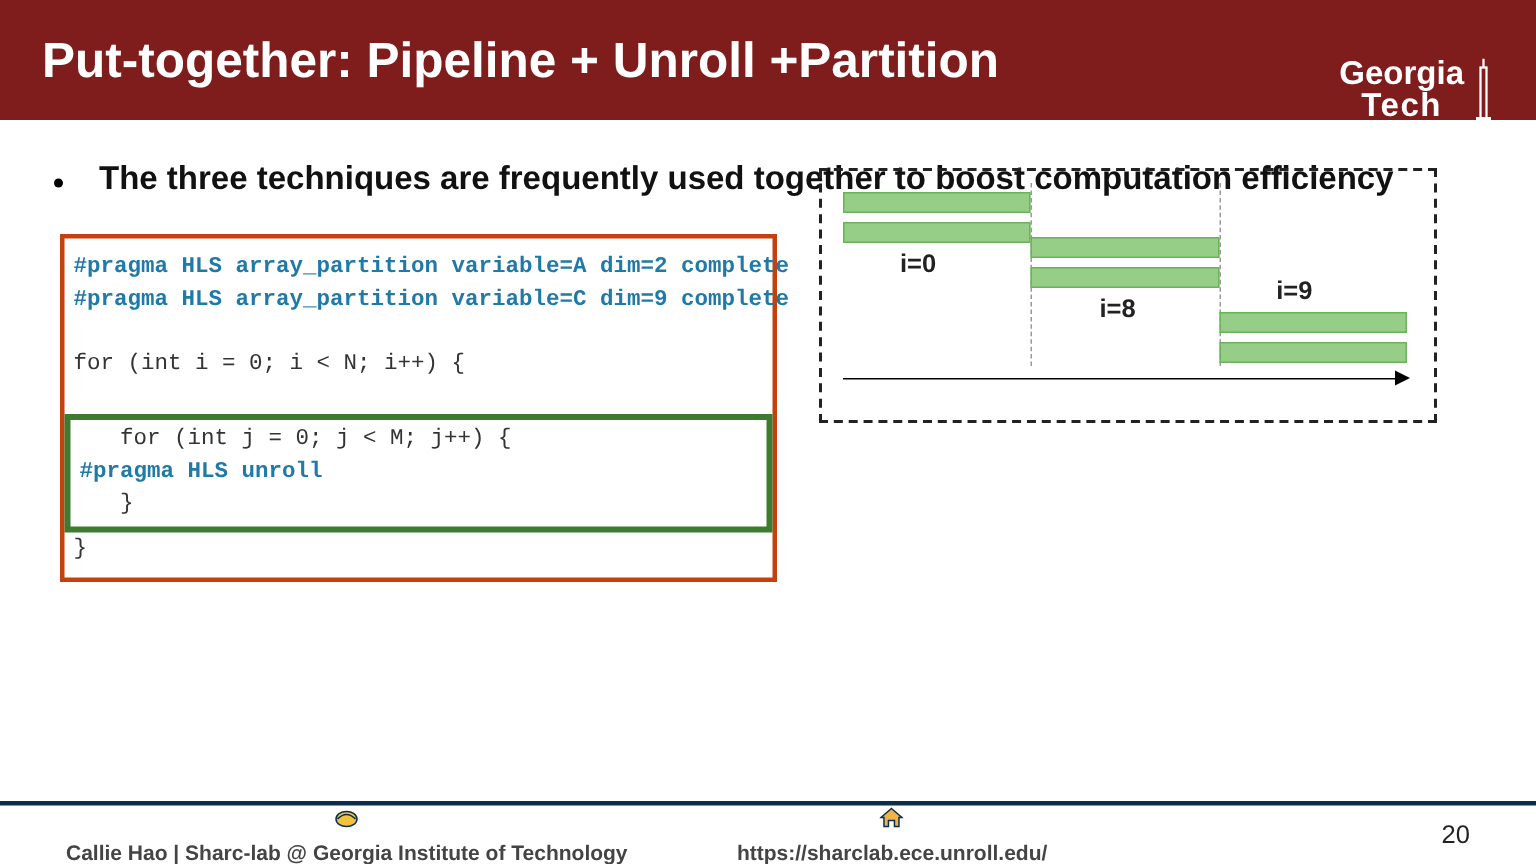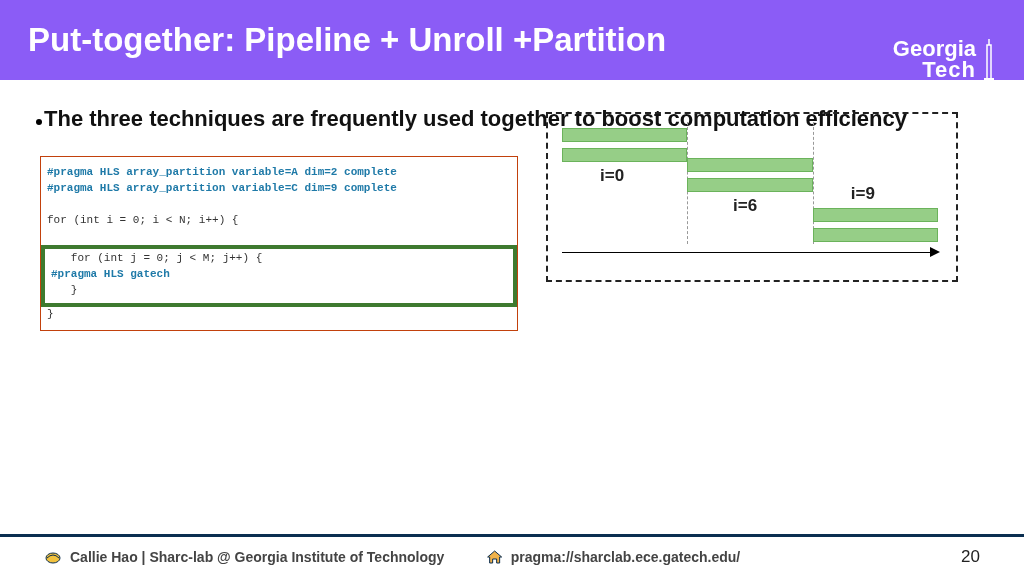--- a/index.html
+++ b/index.html
@@ -1,43 +1,43 @@
 <!DOCTYPE html>
 <html><head>
 <meta charset="utf-8">
 <style>
   * { margin: 0; padding: 0; box-sizing: border-box; }
   html, body { width: 1024px; height: 576px; font-family: "Segoe UI", Arial, sans-serif; background: #fff; overflow: hidden; }
   .slide { width: 1024px; height: 576px; position: relative; display: flex; flex-direction: column; }
-  .title-bar { background: #8b5cf6; color: #fff; height: 80px; display: flex; align-items: center; justify-content: space-between; padding: 0 28px; }
+  .title-bar { background: #7f1d1d; color: #fff; height: 80px; display: flex; align-items: center; justify-content: space-between; padding: 0 28px; }
   .title-text { font-size: 33px; font-weight: 700; }
   .gt-logo { display: flex; align-items: flex-end; gap: 6px; }
-  .gt-text { text-align: right; font-weight: 700; line-height: 0.95; font-size: 22px; margin-top: 40px; }
+  .gt-text { text-align: center; font-weight: 700; line-height: 0.95; font-size: 22px; margin-top: 40px; }
   .gt-text .row1 { letter-spacing: 0px; }
   .gt-text .row2 { letter-spacing: 1px; }
   .gt-tower { width: 14px; height: 42px; position: relative; }
   .gt-tower svg { display: block; }
   .body { flex: 1; padding: 26px 40px 0 40px; position: relative; }
-  .bullet-row { display: flex; gap: 2px; margin-left: -4px; margin-bottom: 24px; }
+  .bullet-row { display: flex; gap: 24px; margin-left: -4px; margin-bottom: 24px; }
   .bullet-dot { width: 6px; height: 6px; border-radius: 50%; background: #000; margin-top: 13px; flex: 0 0 auto; }
   .bullet-text { font-size: 22px; font-weight: 700; color: #111; }
   .content-row { display: flex; gap: 28px; align-items: flex-start; }
-  .code-box { border: 1px solid #c2410c; width: 478px; font-family: Consolas, "Courier New", monospace; font-size: 11px; line-height: 1.45; padding: 8px 6px 8px 6px; position: relative; color: #333; }
+  .code-box { border: 3px solid #c2410c; width: 478px; font-family: Consolas, "Courier New", monospace; font-size: 15px; line-height: 1.45; padding: 8px 6px 8px 6px; position: relative; color: #333; }
   .code-box .pragma, .code-box .pragma span { color: #1f7aa8; font-weight: 600; }
   .code-box pre { font-family: inherit; white-space: pre; }
   .inner-box { border: 4px solid #3e7a2f; margin: 0 -6px; padding: 2px 6px 4px 6px; font-family: Liberation Mono, monospace; }
   .diagram { width: 412px; height: 170px; border: 2px dashed #222; position: relative; margin-top: -44px; }
   .dg-inner { position: absolute; inset: 8px 14px 8px 14px; }
   .vline { position: absolute; top: 0; bottom: 28px; border-left: 1px dashed #999; }
   .bar { position: absolute; height: 14px; background: #96ce87; border: 1px solid #6bb35b; }
   .dlabel { position: absolute; font-weight: 700; font-size: 17px; color: #222; }
   .arrow-line { position: absolute; height: 0; border-top: 1.5px solid #000; }
   .arrow-head { position: absolute; width: 0; height: 0; border-left: 10px solid #000; border-top: 5px solid transparent; border-bottom: 5px solid transparent; }
   .footer { position: absolute; left: 0; right: 0; bottom: 0; height: 42px; border-top: 3px solid #0b2e50; display: flex; align-items: center; justify-content: space-between; padding: 0 44px; font-size: 14px; color: #444; font-weight: 600; }
-  .footer .left, .footer .center { display: flex; align-items: center; gap: 8px; }
+  .footer .left, .footer .center { display: flex; align-items: center; gap: 8px; flex-direction: column; }
   .footer .center { position: absolute; left: 50%; transform: translateX(-10%); }
   .mini-icon { width: 18px; height: 14px; display: inline-block; position: relative; }
   .house { width: 16px; height: 14px; position: relative; }
   .pagenum { font-size: 17px; font-weight: 400; color: #222; }
 </style>
 </head>
 <body>
 
 <div class="slide">
 
@@ -67,38 +67,38 @@
     <div class="content-row">
 
       <div class="code-box">
         <pre class="pragma">#pragma HLS array_partition variable=A dim=2 complete</pre>
         <pre class="pragma">#pragma HLS array_partition variable=C dim=9 complete</pre>
         <pre> </pre>
         <pre>for (int i = 0; i &lt; N; i++) {</pre>
         <pre> </pre>
         <div class="inner-box">
           <pre>   for (int j = 0; j &lt; M; j++) {</pre>
-          <pre class="pragma">#pragma HLS gatech</pre>
+          <pre class="pragma">#pragma HLS unroll</pre>
           <pre>   }</pre>
         </div>
         <pre>}</pre>
       </div>
 
       <div class="diagram">
         <div class="dg-inner">
           <div class="vline" style="left:33%;"></div>
           <div class="vline" style="left:66%;"></div>
 
           <div class="bar" style="left:0; top:6px; width:33%;"></div>
           <div class="bar" style="left:0; top:26px; width:33%;"></div>
           <div class="dlabel" style="left:10%; top:44px;text-align:center;">i=0</div>
 
           <div class="bar" style="left:33%; top:36px; width:33%;"></div>
           <div class="bar" style="left:33%; top:56px; width:33%;"></div>
-          <div class="dlabel" style="left:45%; top:74px;">i=6</div>
+          <div class="dlabel" style="left:45%; top:74px;">i=8</div>
 
           <div class="dlabel" style="left:76%; top:62px;">i=9</div>
           <div class="bar" style="left:66%; top:86px; width:33%;"></div>
           <div class="bar" style="left:66%; top:106px; width:33%;"></div>
 
           <div class="arrow-line" style="left:0; right:12px; top:130px;"></div>
           <div class="arrow-head" style="right:2px; top:125px;"></div>
         </div>
       </div>
 
@@ -114,18 +114,18 @@
         </svg>
       </span>
       <span>Callie Hao | Sharc-lab @ Georgia Institute of Technology</span>
     </div>
     <div class="center">
       <span class="house">
         <svg width="16" height="14" viewBox="0 0 16 14">
           <polygon points="8,1 15,7 13,7 13,13 10,13 10,9 6,9 6,13 3,13 3,7 1,7" fill="#f0b24a" stroke="#0b2e50" stroke-width="1"></polygon>
         </svg>
       </span>
-      <span>pragma://sharclab.ece.gatech.edu/</span>
+      <span>https://sharclab.ece.unroll.edu/</span>
     </div>
     <div class="pagenum">20</div>
   </div>
 
 </div>
 
 </body></html>

